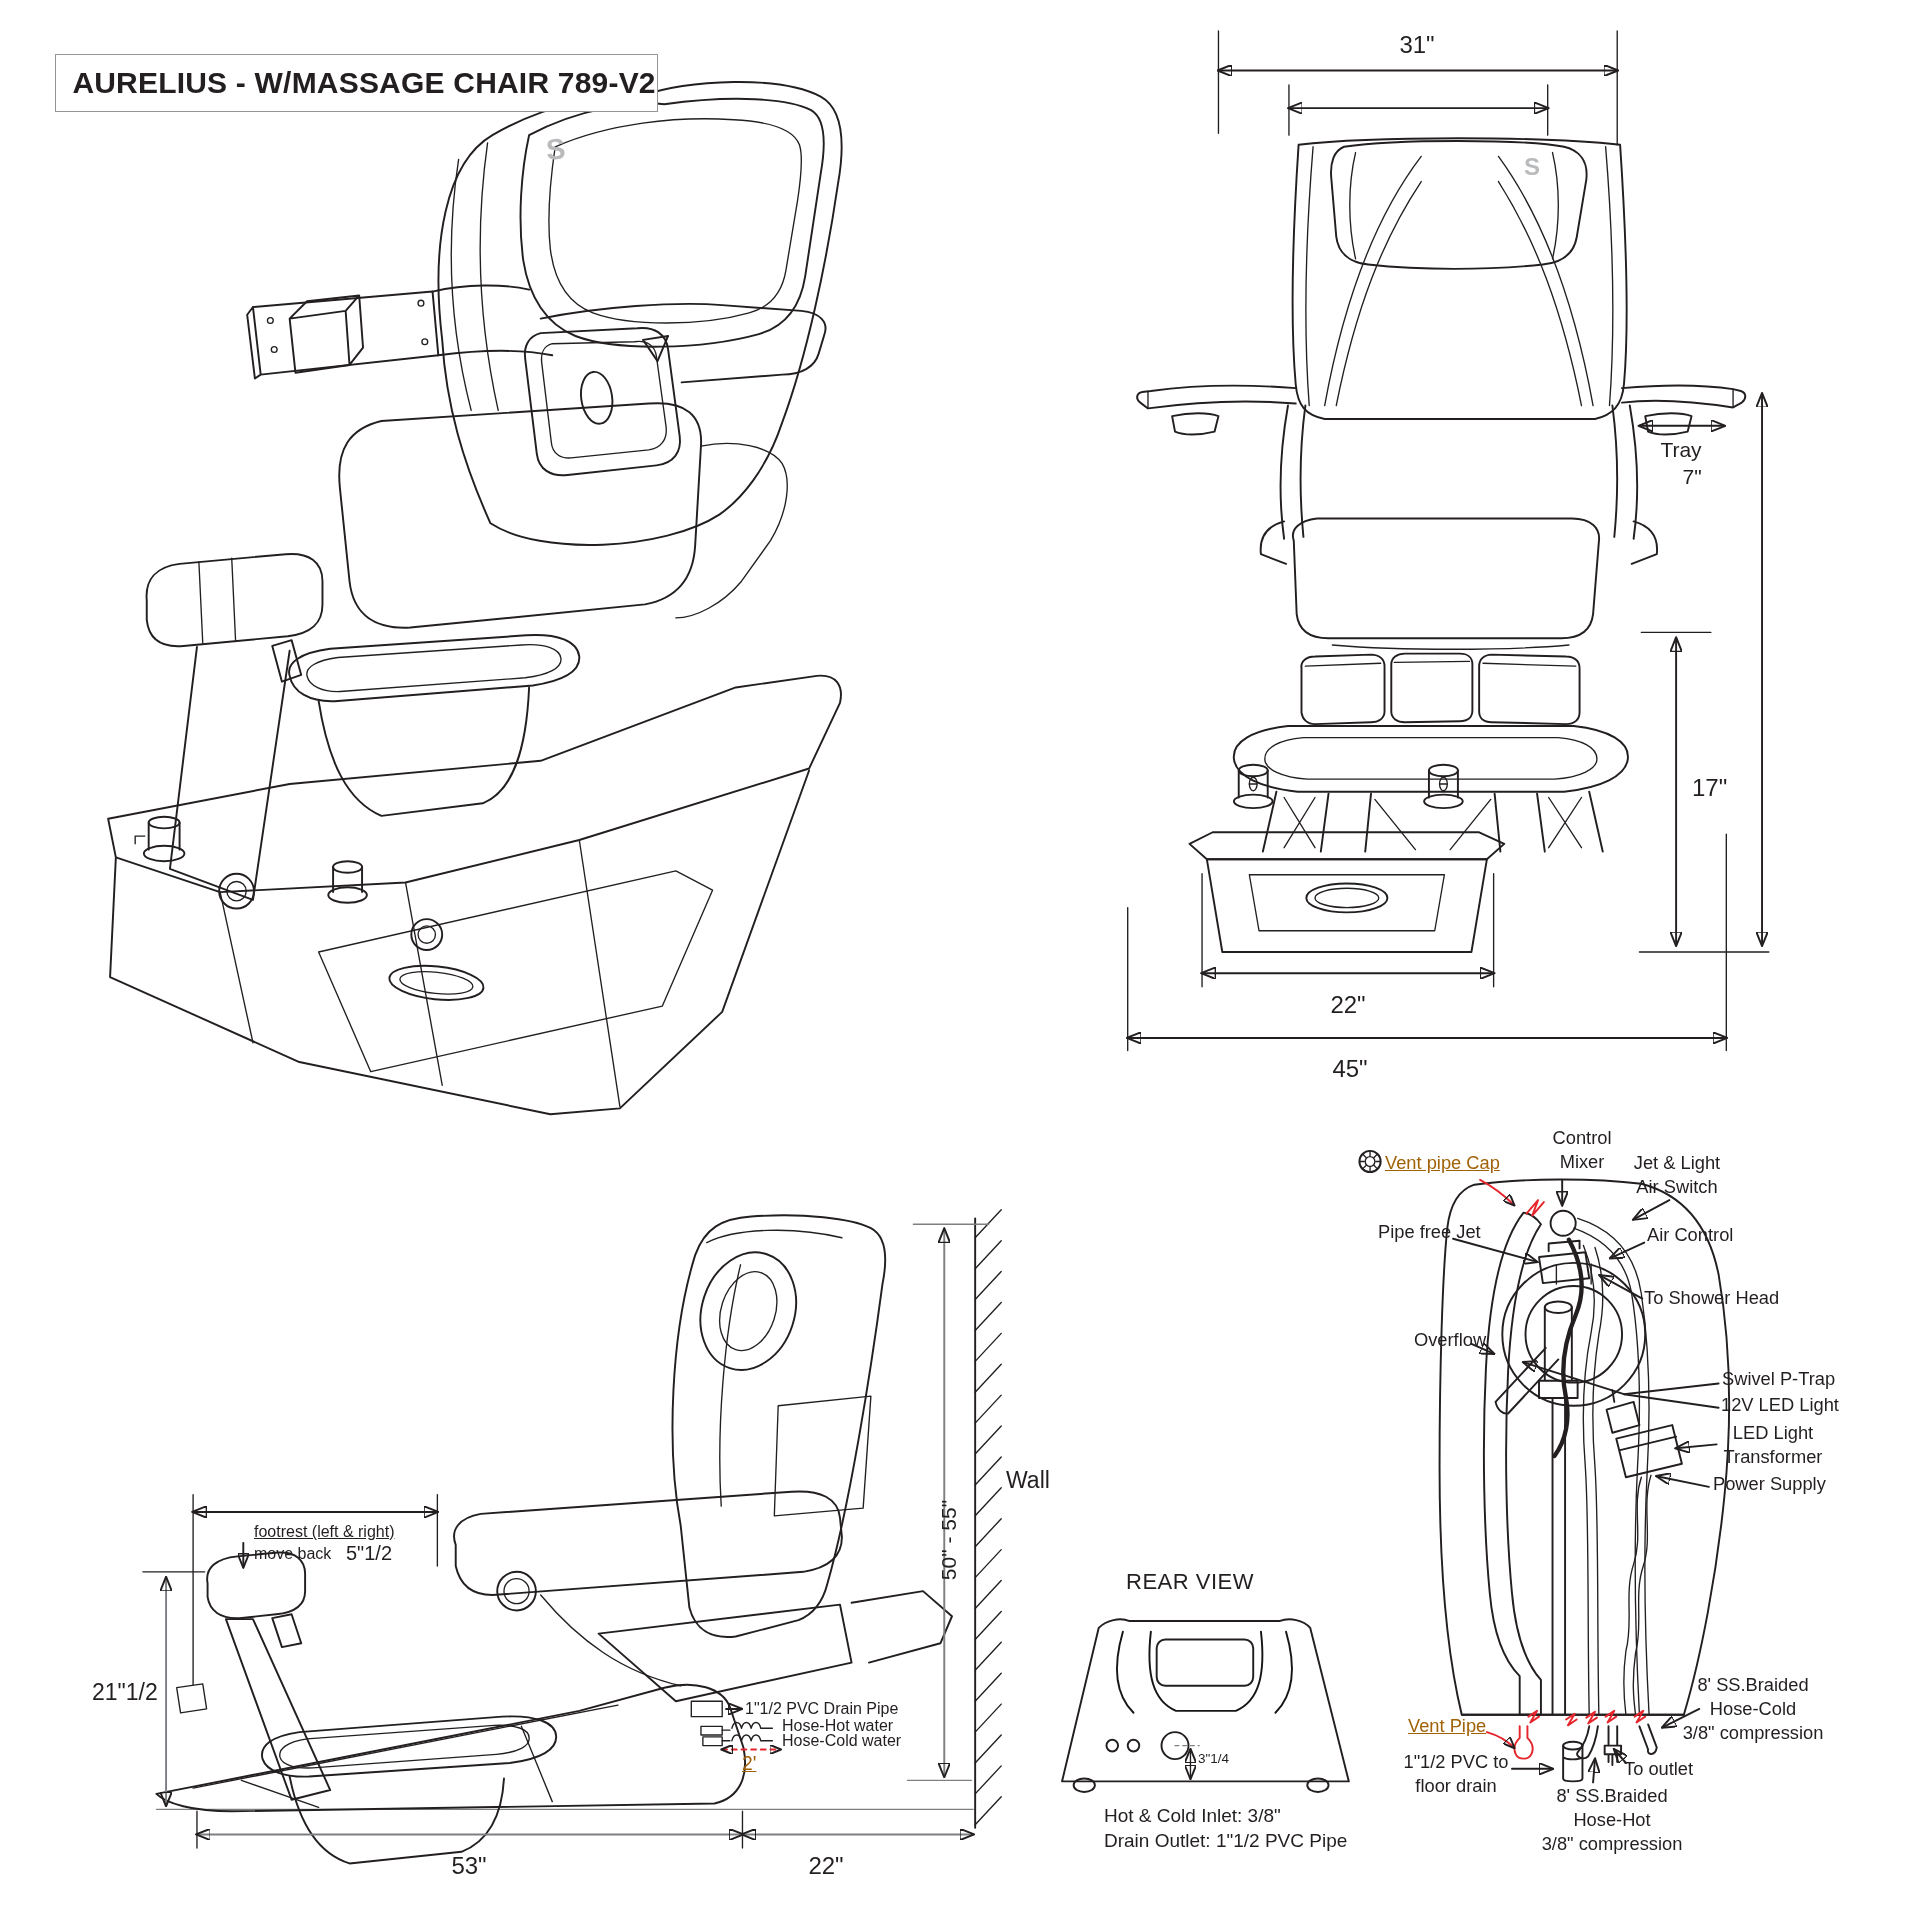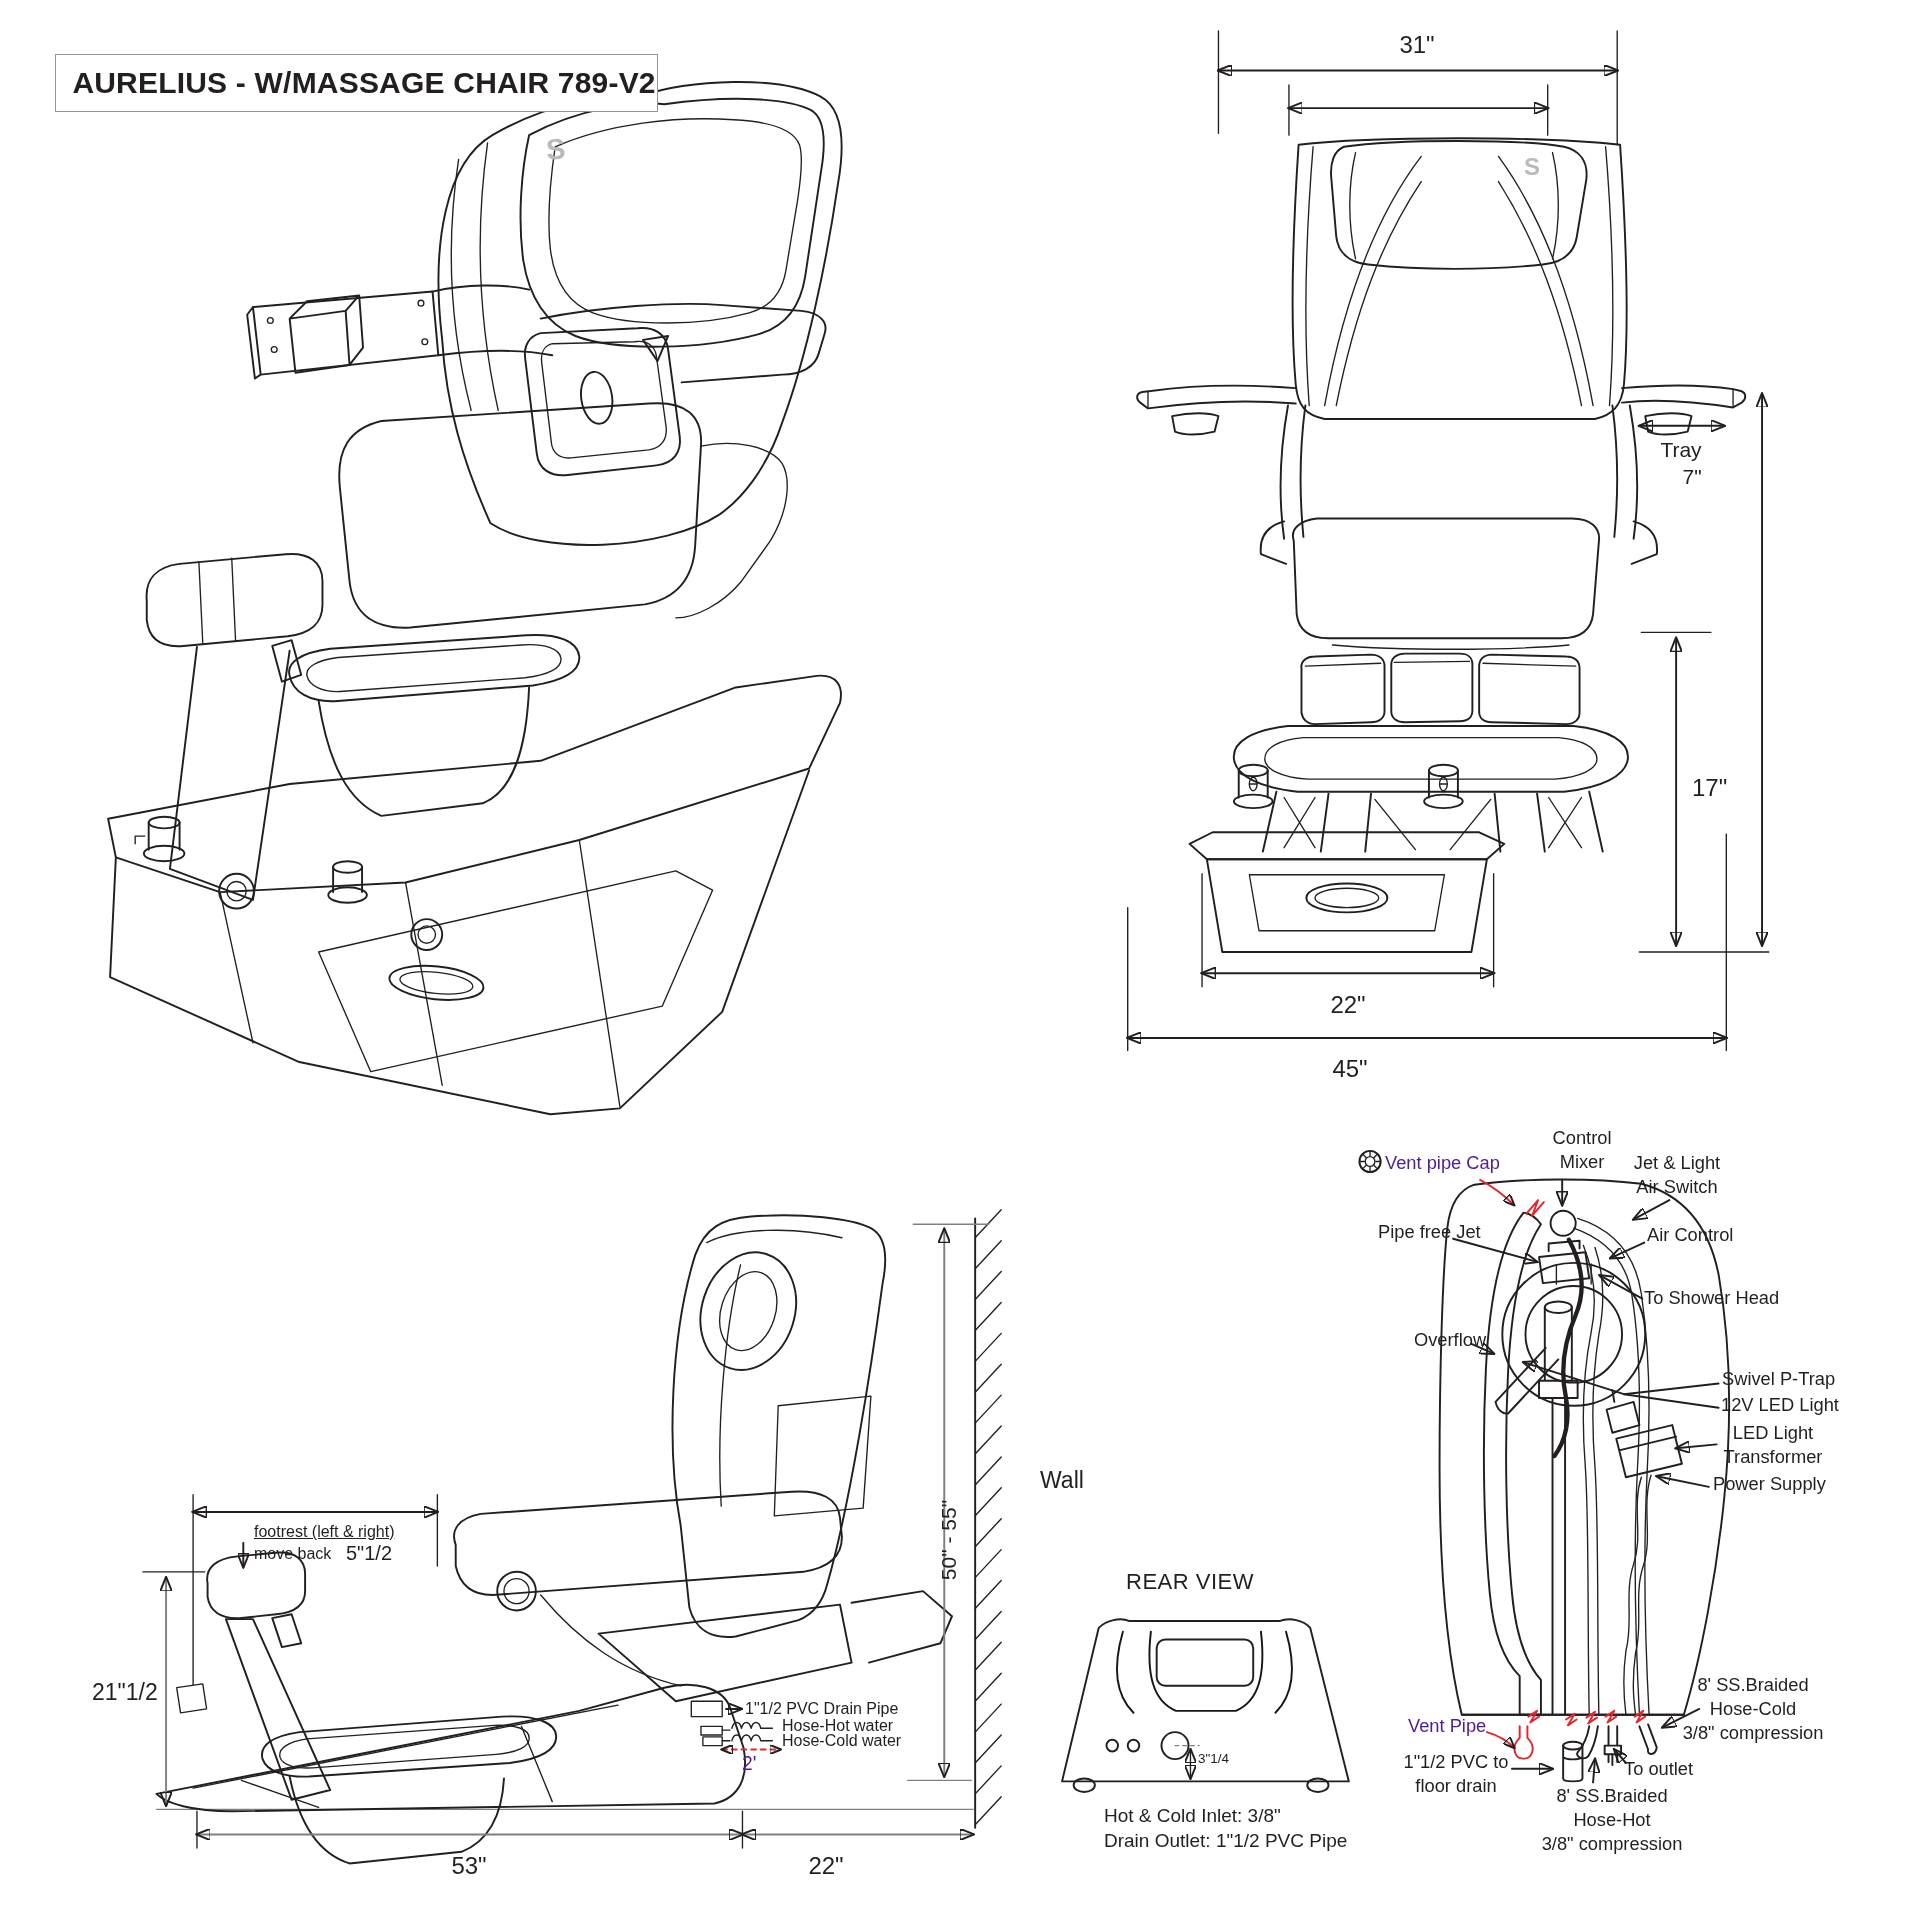--- a/index.html
+++ b/index.html
@@ -8,21 +8,21 @@
   #art{position:absolute;left:0;top:0;width:1931px;height:1931px;}
   #art path,#art line,#art ellipse,#art circle,#art rect,#art polyline{
        fill:none;stroke:#231f20;stroke-width:2;stroke-linecap:round;stroke-linejoin:round;}
   #art .g{stroke:#7d7f82;}
   #art .rd{stroke:#e6252c;}
   #art .thn{stroke-width:1.4;}
   #art .thk{stroke-width:4.5;}
   #art .blk{stroke:#161616;}
   .lbl{position:absolute;white-space:nowrap;line-height:1.3;color:#231f20;}
   .ctr{transform:translateX(-50%);text-align:center;}
-  .red{color:#4c1d95;}
+  .red{color:#a16207;text-decoration:underline;}
   .logo{position:absolute;font-weight:bold;color:#b9babc;}
   #title-box{position:absolute;left:55px;top:54px;width:601px;height:56px;
        border:1.9px solid #939598;background:#fff;display:flex;align-items:center;}
   #title-box span{font-size:30px;font-weight:bold;padding-left:16.4px;letter-spacing:0.2px;}
   #wall-rot{position:absolute;left:949px;top:1540px;transform:translate(-50%,-50%) rotate(-90deg);}
 </style>
 </head>
 <body>
 
 <svg id="art" viewBox="0 0 2000 2000">
@@ -337,21 +337,21 @@
 <div class="lbl ctr" style="left:1348px;top:989px;font-size:24px;">22"</div>
 <div class="lbl ctr" style="left:1350px;top:1053px;font-size:24px;">45"</div>
 
 <div class="lbl" style="left:254px;top:1522px;font-size:16px;text-decoration:underline;">footrest (left &amp; right)</div>
 <div class="lbl" style="left:254px;top:1544px;font-size:16px;">move back</div>
 <div class="lbl" style="left:346px;top:1540px;font-size:20px;">5"1/2</div>
 <div class="lbl" style="left:92px;top:1678px;font-size:23px;">21"1/2</div>
 <div class="lbl ctr" style="left:469px;top:1850px;font-size:24px;">53"</div>
 <div class="lbl ctr" style="left:826px;top:1850px;font-size:24px;">22"</div>
 <div class="lbl" id="wall-rot" style="font-size:21px;">50" - 55"</div>
-<div class="lbl" style="left:1040px;top:1466px;font-size:23px;">Wall</div>
+<div class="lbl" style="left:1006px;top:1466px;font-size:23px;">Wall</div>
 <div class="lbl" style="left:745px;top:1699px;font-size:16px;">1"1/2 PVC Drain Pipe</div>
 <div class="lbl" style="left:782px;top:1716px;font-size:16px;">Hose-Hot water</div>
 <div class="lbl" style="left:782px;top:1731px;font-size:16px;">Hose-Cold water</div>
 <div class="lbl red" style="left:742px;top:1751px;font-size:19.3px;">2'</div>
 
 <div class="lbl ctr" style="left:1190px;top:1568px;font-size:22px;letter-spacing:0.5px;">REAR VIEW</div>
 <div class="lbl" style="left:1198px;top:1750px;font-size:13.5px;">3"1/4</div>
 <div class="lbl" style="left:1104px;top:1804px;font-size:19px;">Hot &amp; Cold Inlet: 3/8"</div>
 <div class="lbl" style="left:1104px;top:1829px;font-size:19px;">Drain Outlet: 1"1/2 PVC Pipe</div>
 

